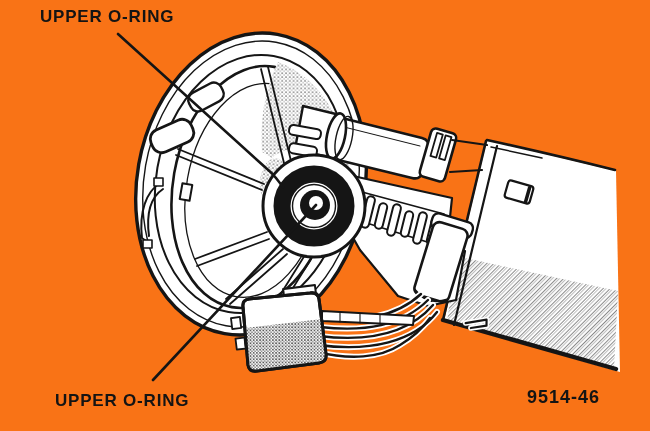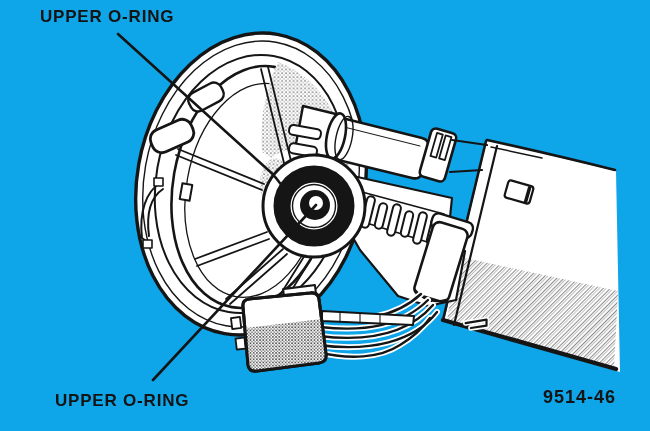--- a/index.html
+++ b/index.html
@@ -1,40 +1,39 @@
 <!DOCTYPE html>
 <html><head>
 <meta charset="utf-8">
 <style>
   html,body{margin:0;padding:0;background:#ffffff;}
   .stage{
     position:relative;
     width:650px;height:431px;
-    background:#0ea5e9;
+    background:#f97316;
     font-family:"Liberation Sans", sans-serif;
     overflow:hidden;
   }
   .stage svg{position:absolute;left:0;top:0;}
   .callout{
     position:absolute;
     color:#141414;
     font-weight:700;
     font-size:17px;
     letter-spacing:0.8px;
     white-space:nowrap;
     user-select:none;
   }
   .fig-num{
     position:absolute;
     color:#141414;
     font-weight:600;
     font-size:18px;
     letter-spacing:1px;
     white-space:nowrap;
-    margin-left:16px;
   }
   #upper-label{left:40px;top:7px;}
   #lower-label{left:55px;top:391px;}
   #figure-number{left:527px;top:387px;}
 </style>
 </head>
 <body>
 
 <div class="stage">
 

